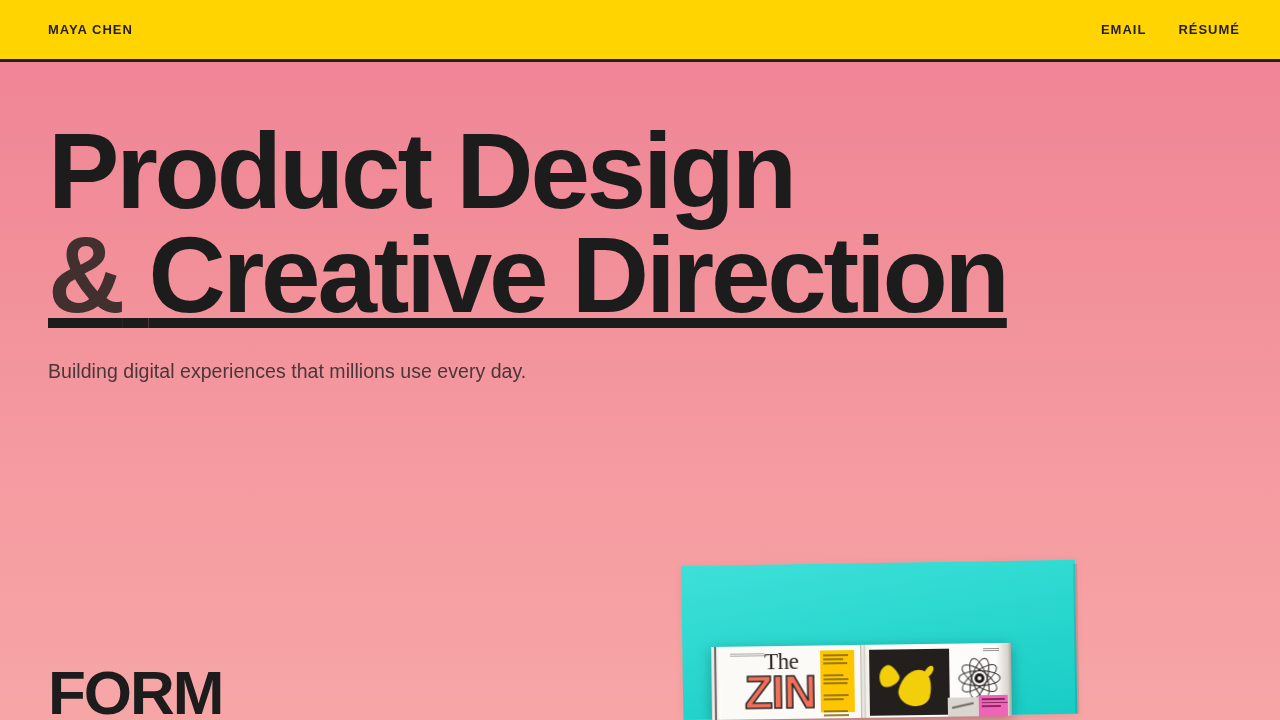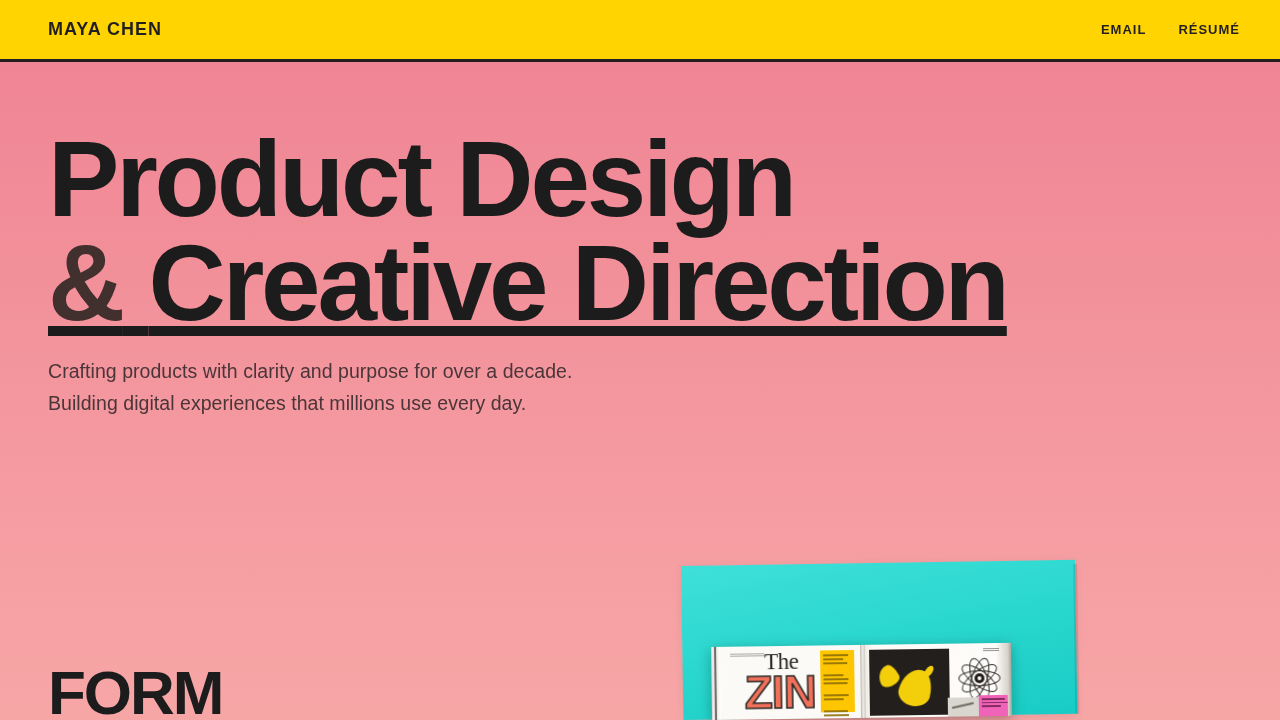--- a/index.html
+++ b/index.html
@@ -24,41 +24,41 @@
     position:absolute; top:0; left:0;
     width:1280px; height:62px;
     background:#ffd400;
     border-bottom:3px solid #231f20;
     display:flex; align-items:center;
     justify-content:space-between;
     padding:0 40px 0 48px;
     z-index:30;
   }
   #brand {
-    font-size:18px;
+    font-size:13px;
     font-weight:bold;
     letter-spacing:1.0px;
     color:#231f20;
     white-space:nowrap;
   }
   #navlinks { display:flex; align-items:flex-start; gap:32px; }
   .navlink {
     font-size:13px;
     font-weight:bold;
     letter-spacing:1.0px;
     color:#231f20;
     text-decoration:none;
     white-space:nowrap;
     cursor:pointer;
   }
 
   
   #hero {
     position:absolute;
-    left:48px; top:130px;
+    left:48px; top:122px;
     width:1100px;
     z-index:10;
   }
   .headline {
     font-size:107px;
     line-height:0.92;
     font-weight:bold;
     letter-spacing:-3.2px;
     color:#1c1c1c;
     white-space:nowrap;
@@ -280,21 +280,20 @@
       <a class="navlink" href="#">RÉSUMÉ</a>
     </nav>
   </header>
 
   <div id="hero">
     <div class="headline line1">Product Design</div>
     <div class="headline line2"><span class="amp">&amp;</span> <span>Creative Direction</span></div>
   </div>
 
   <div id="subtitle">
-    <div>Crafting products with clarity and purpose for over a decade.</div>
     <div>Building digital experiences that millions use every day.</div>
   </div>
 
   <div id="sectionword">FORM</div>
 
   <div id="artwork">
     <div id="tealcard"></div>
 
     <div id="magazine">
       <div class="pagestack"></div>

